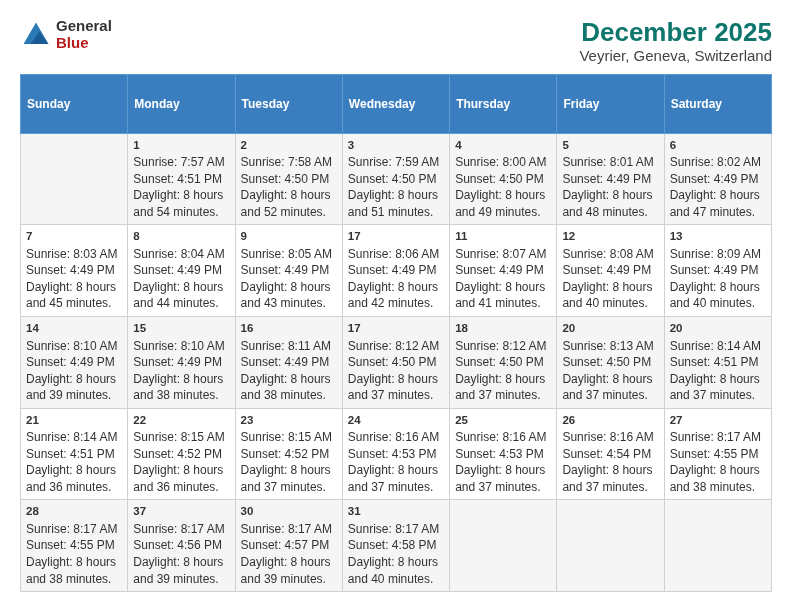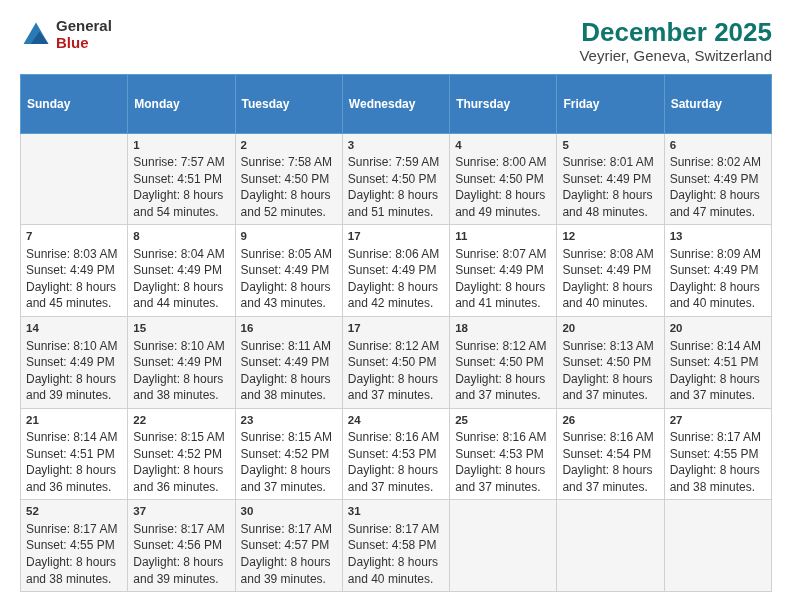--- a/index.html
+++ b/index.html
@@ -250,21 +250,21 @@
             <span class="day-num">26</span>
             <div class="cell-text">Sunrise: 8:16 AM<br>Sunset: 4:54 PM<br>Daylight: 8 hours and 37 minutes.</div>
           </td>
           <td>
             <span class="day-num">27</span>
             <div class="cell-text">Sunrise: 8:17 AM<br>Sunset: 4:55 PM<br>Daylight: 8 hours and 38 minutes.</div>
           </td>
         </tr>
         <tr>
           <td>
-            <span class="day-num">52</span>
+            <span class="day-num">28</span>
             <div class="cell-text">Sunrise: 8:17 AM<br>Sunset: 4:55 PM<br>Daylight: 8 hours and 38 minutes.</div>
           </td>
           <td>
             <span class="day-num">37</span>
             <div class="cell-text">Sunrise: 8:17 AM<br>Sunset: 4:56 PM<br>Daylight: 8 hours and 39 minutes.</div>
           </td>
           <td>
             <span class="day-num">30</span>
             <div class="cell-text">Sunrise: 8:17 AM<br>Sunset: 4:57 PM<br>Daylight: 8 hours and 39 minutes.</div>
           </td>

